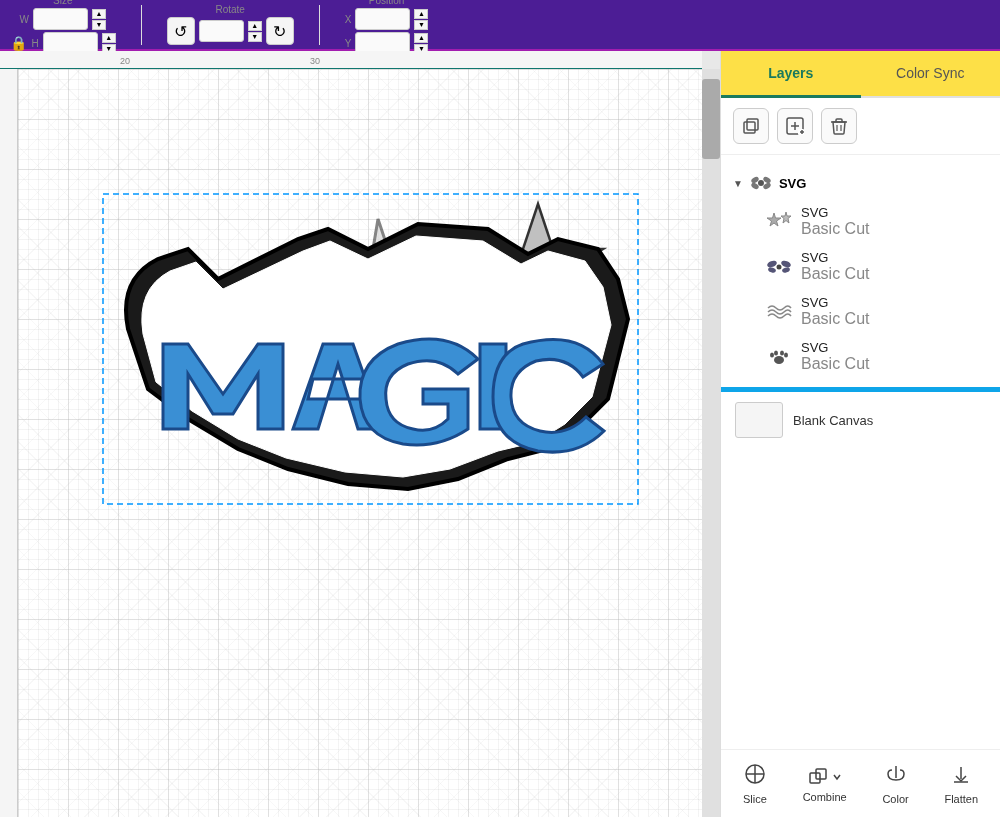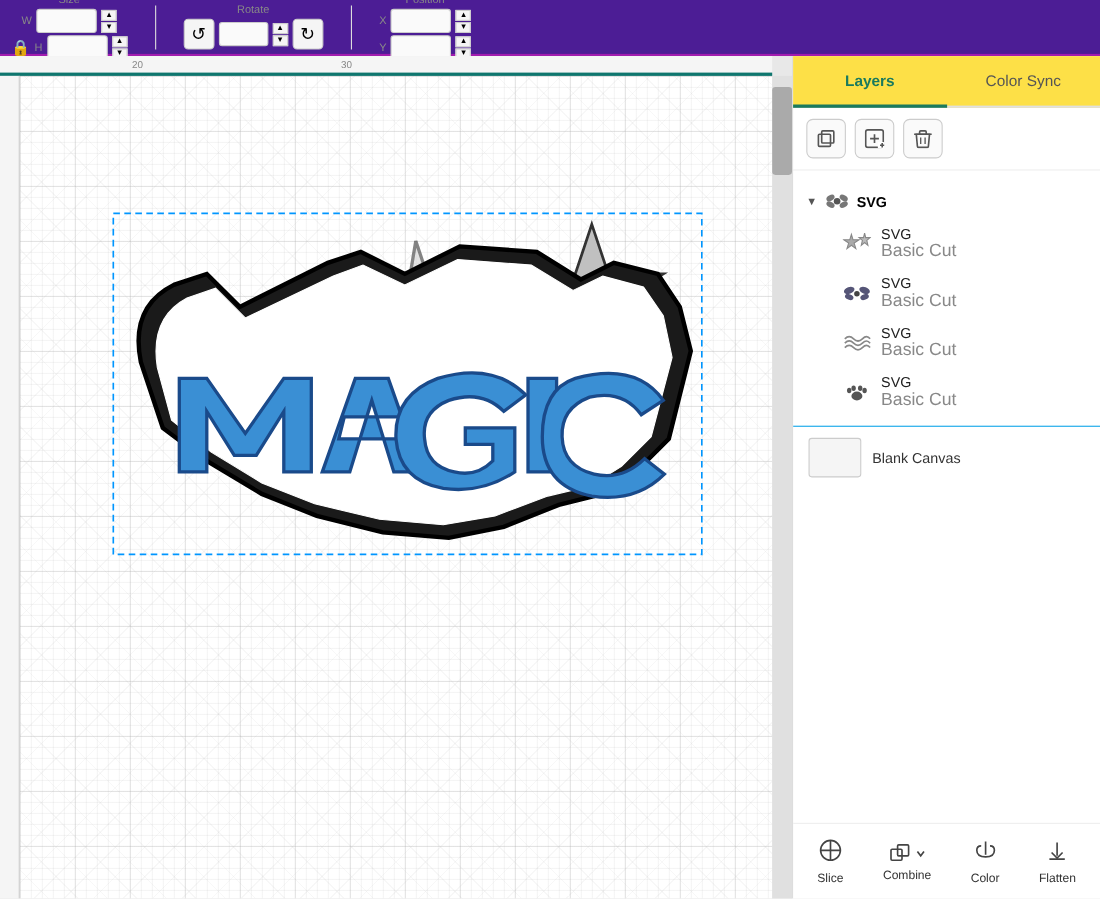--- a/index.html
+++ b/index.html
@@ -97,21 +97,21 @@
     }
 
     
     .ruler-top {
       position: absolute;
       top: 0;
       left: 0;
       right: 18px;
       height: 18px;
       background: #f5f5f5;
-      border-bottom: 3px solid #0f766e;
+      border-bottom: 1px solid #0f766e;
       z-index: 10;
       display: flex;
       align-items: flex-end;
       font-size: 9px;
       color: #888;
       overflow: hidden;
     }
     .ruler-left {
       position: absolute;
       top: 18px;
@@ -305,21 +305,21 @@
       font-size: 16px;
       color: #888;
     }
 
     
     .blank-canvas-row {
       display: flex;
       align-items: center;
       gap: 10px;
       padding: 10px 14px;
-      border-top: 1px solid #0ea5e9;
+      border-top: 5px solid #0ea5e9;
       margin-top: 4px;
     }
     .blank-canvas-thumb {
       width: 48px;
       height: 36px;
       background: #f5f5f5;
       border: 1px solid #ccc;
       border-radius: 3px;
       flex-shrink: 0;
     }

